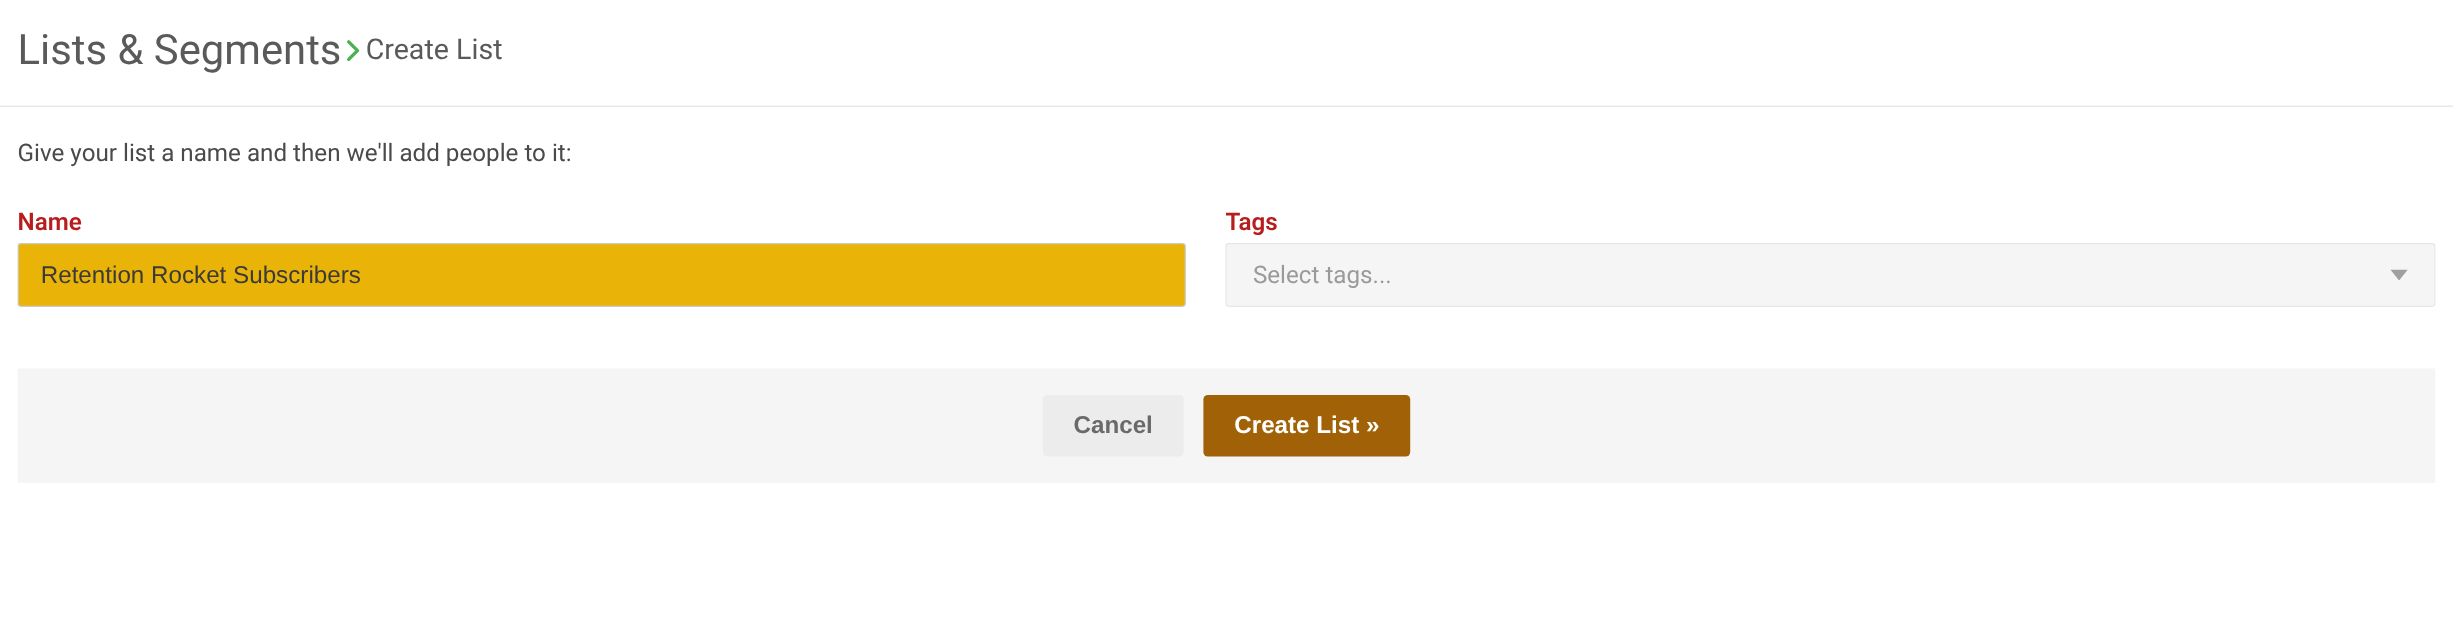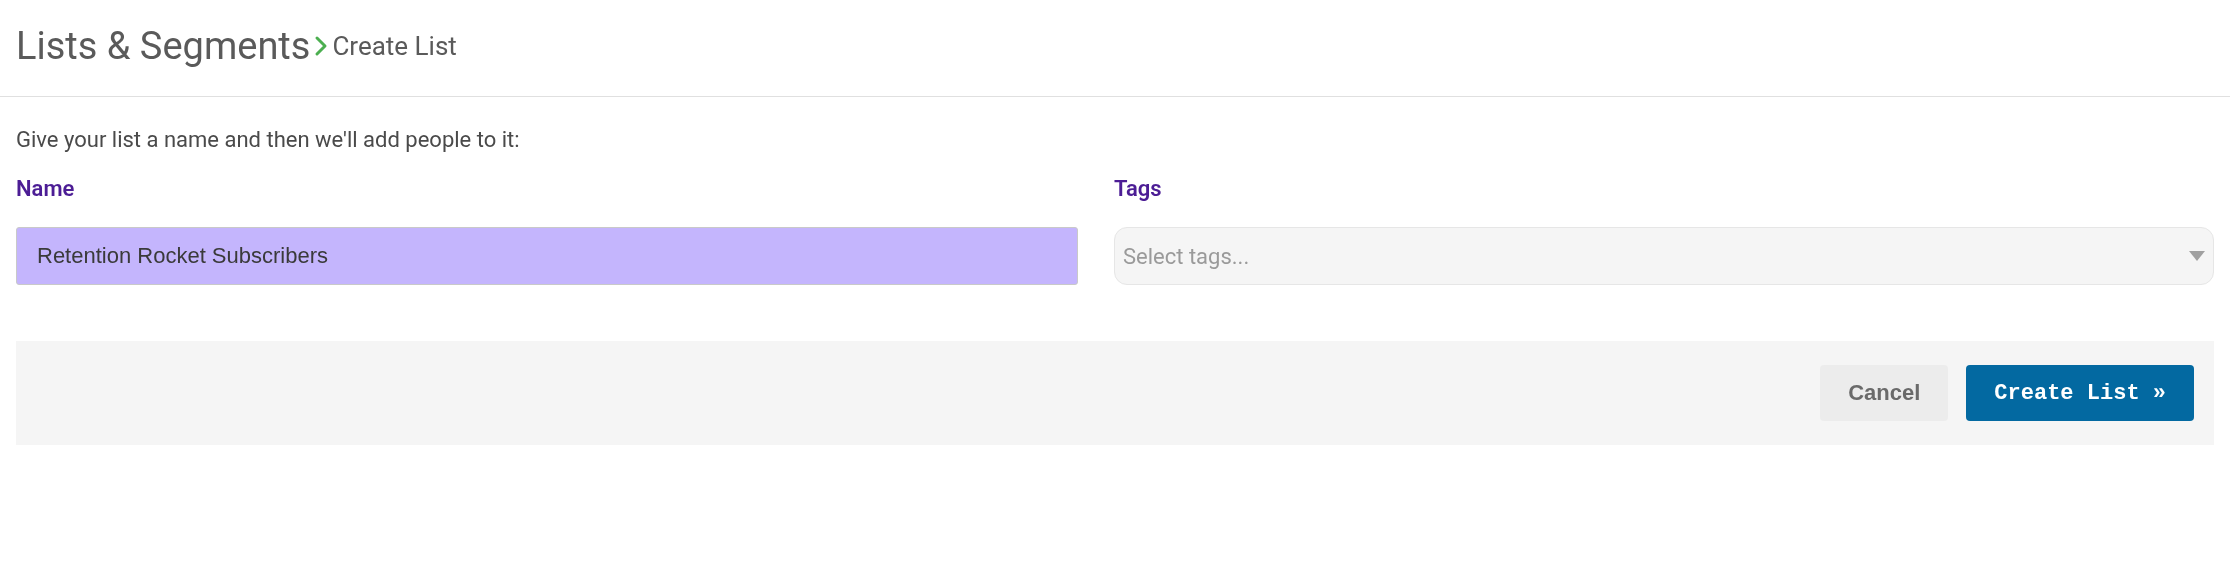--- a/index.html
+++ b/index.html
@@ -41,104 +41,103 @@
       font-size: 26px;
       font-weight: 400;
       color: #5a5a5a;
     }
     .content {
       padding: 30px 16px 0 16px;
     }
     .instruction {
       font-size: 22px;
       color: #4a4a4a;
-      margin-bottom: 24px;
+      margin-bottom: 38px;
     }
     .form-row {
       display: flex;
       gap: 36px;
       margin-bottom: 56px;
     }
     .form-group {
       display: flex;
       flex-direction: column;
     }
     .form-group.name-group {
       flex: 0 0 1062px;
     }
     .form-group.tags-group {
       flex: 1;
     }
     .form-label {
       font-size: 22px;
       font-weight: 600;
-      color: #4c1d95;
-      margin-bottom: 26px;
+      color: #b91c1c;
+      margin-bottom: 6px;
     }
     .text-input {
       width: 100%;
       height: 58px;
       padding: 0 20px;
       font-size: 22px;
       border: 1px solid #c9c9c9;
       border-radius: 3px;
       color: #3a3a3a;
-      background: #c4b5fd;
+      background: #eab308;
       outline: none;
     }
     .select-wrapper {
       position: relative;
       width: 100%;
       height: 58px;
       background: #f5f5f5;
       border: 1px solid #e6e6e6;
-      border-radius: 13px;
+      border-radius: 3px;
       display: flex;
       align-items: center;
-      padding: 0 8px;
+      padding: 0 24px;
       cursor: pointer;
     }
     .select-placeholder {
       font-size: 22px;
       color: #9a9a9a;
       flex: 1;
     }
     .select-caret {
       color: #a0a0a0;
       display: inline-flex;
       align-items: center;
     }
     .action-bar {
       background: #f5f5f5;
       padding: 24px 20px;
       display: flex;
-      justify-content: flex-end;
+      justify-content: center;
       gap: 18px;
       margin: 0 16px;
     }
     .btn {
       height: 56px;
       padding: 0 28px;
       font-size: 22px;
       font-weight: 600;
       border-radius: 4px;
       border: none;
       cursor: pointer;
       display: inline-flex;
       align-items: center;
       justify-content: center;
     }
     .btn-cancel {
       background: #ececec;
       color: #6a6a6a;
     }
     .btn-primary {
-      background: #0369a1;
+      background: #a16207;
       color: #ffffff;
-      font-family: Liberation Mono, monospace;
     }
   </style>
 </head>
 <body>
 
 <div class="page">
 
   <div class="breadcrumb">
     <a class="breadcrumb-link">Lists &amp; Segments</a>
     <span class="breadcrumb-separator">

